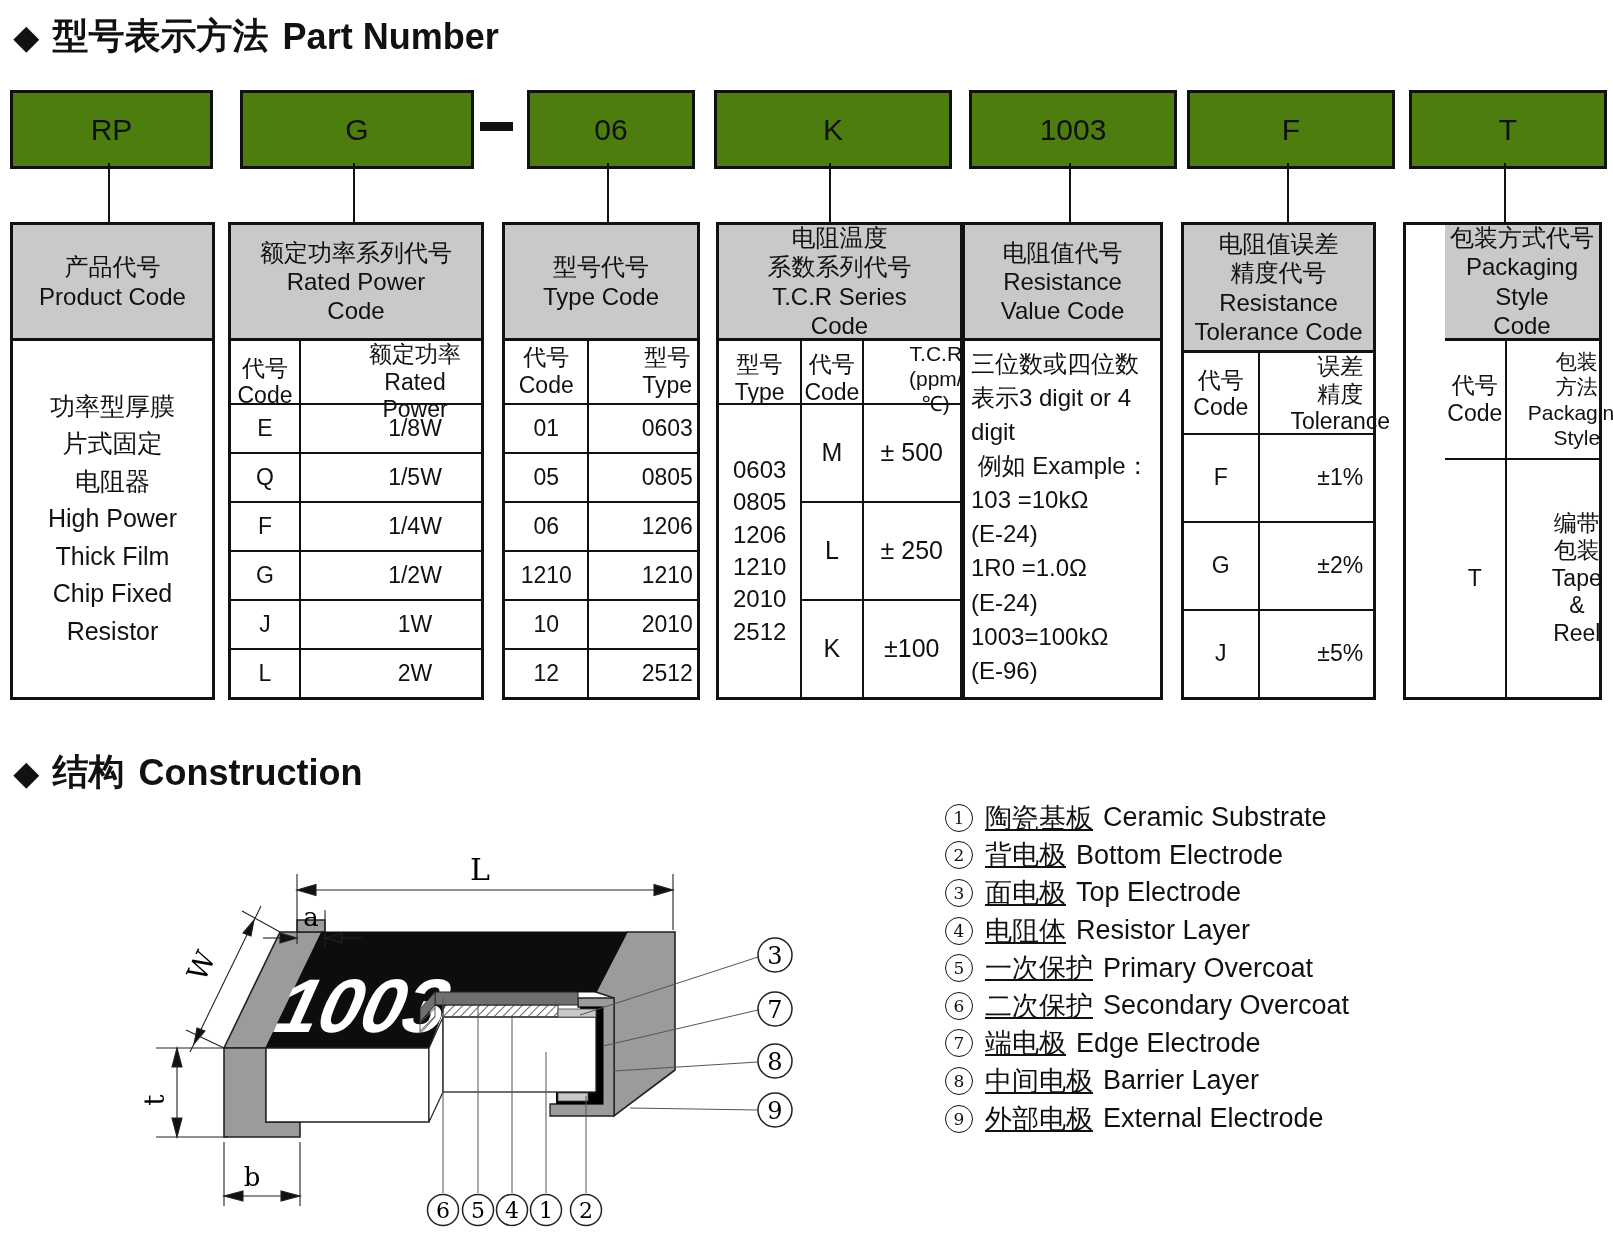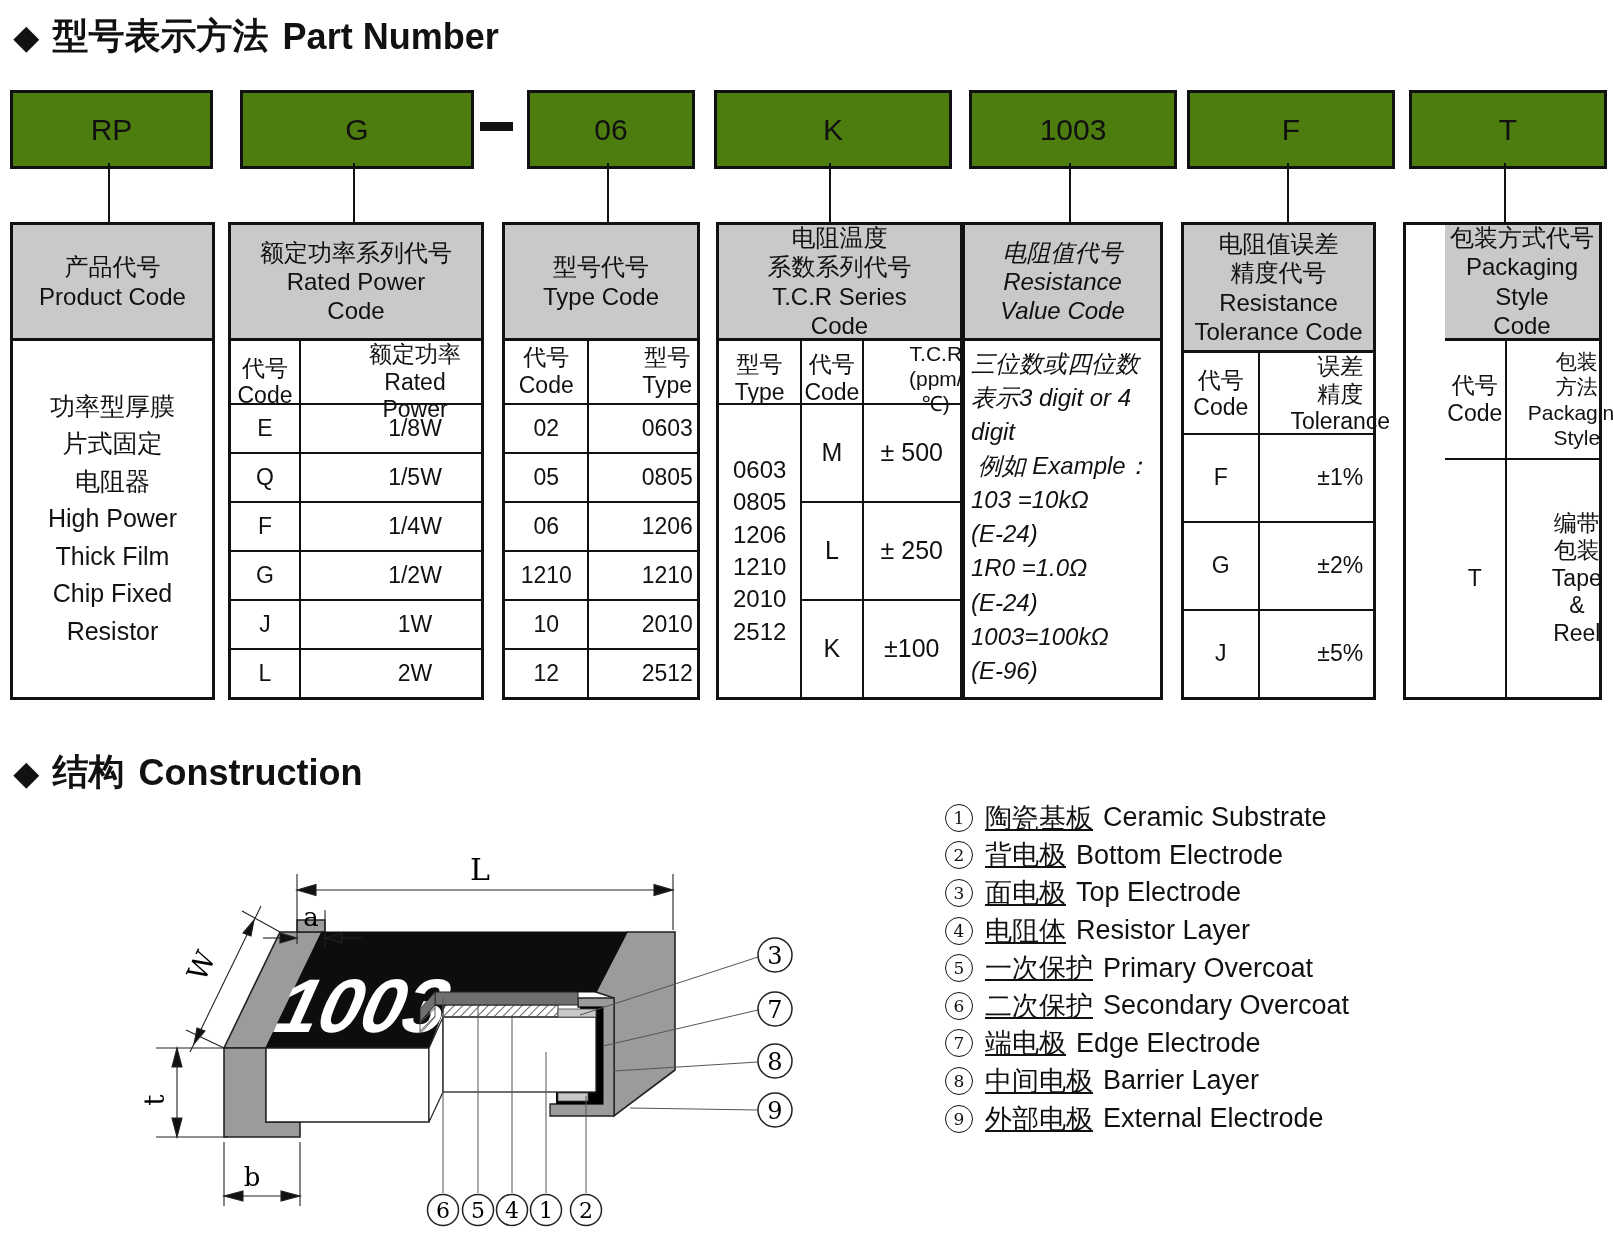--- a/index.html
+++ b/index.html
@@ -149,21 +149,21 @@
       <div class="en">Type Code</div>
     </div>
     <div class="subhead g2" style="grid-template-columns:44% 56%;height:62px;">
       <div class="cell">代号
 Code</div>
       <div class="cell last">型号
 Type</div>
     </div>
     <div class="rows">
       <div class="row g2" style="grid-template-columns:44% 56%;">
-          <div class="cell">02</div>
+          <div class="cell">01</div>
           <div class="cell last">0603</div>
         </div>
       <div class="row g2" style="grid-template-columns:44% 56%;">
           <div class="cell">05</div>
           <div class="cell last">0805</div>
         </div>
       <div class="row g2" style="grid-template-columns:44% 56%;">
           <div class="cell">06</div>
           <div class="cell last">1206</div>
         </div>
@@ -206,21 +206,21 @@
 2512</div>
       <div class="tcr-cell">M</div>
       <div class="tcr-cell last">± 500</div>
       <div class="tcr-cell bt">L</div>
       <div class="tcr-cell bt last">± 250</div>
       <div class="tcr-cell bt">K</div>
       <div class="tcr-cell bt last">±100</div>
     </div>
   </div>
 
-  <div class="tcol" style="left:962px;width:201px;font-style:italic;">
+  <div class="tcol" style="left:962px;width:201px;">
     <div class="thead">
       <div class="zh">电阻值代号</div>
       <div class="en">Resistance
 Value Code</div>
     </div>
     <div class="freetext">三位数或四位数
 表示3 digit or 4
 digit
  例如 Example：
 103 =10kΩ

